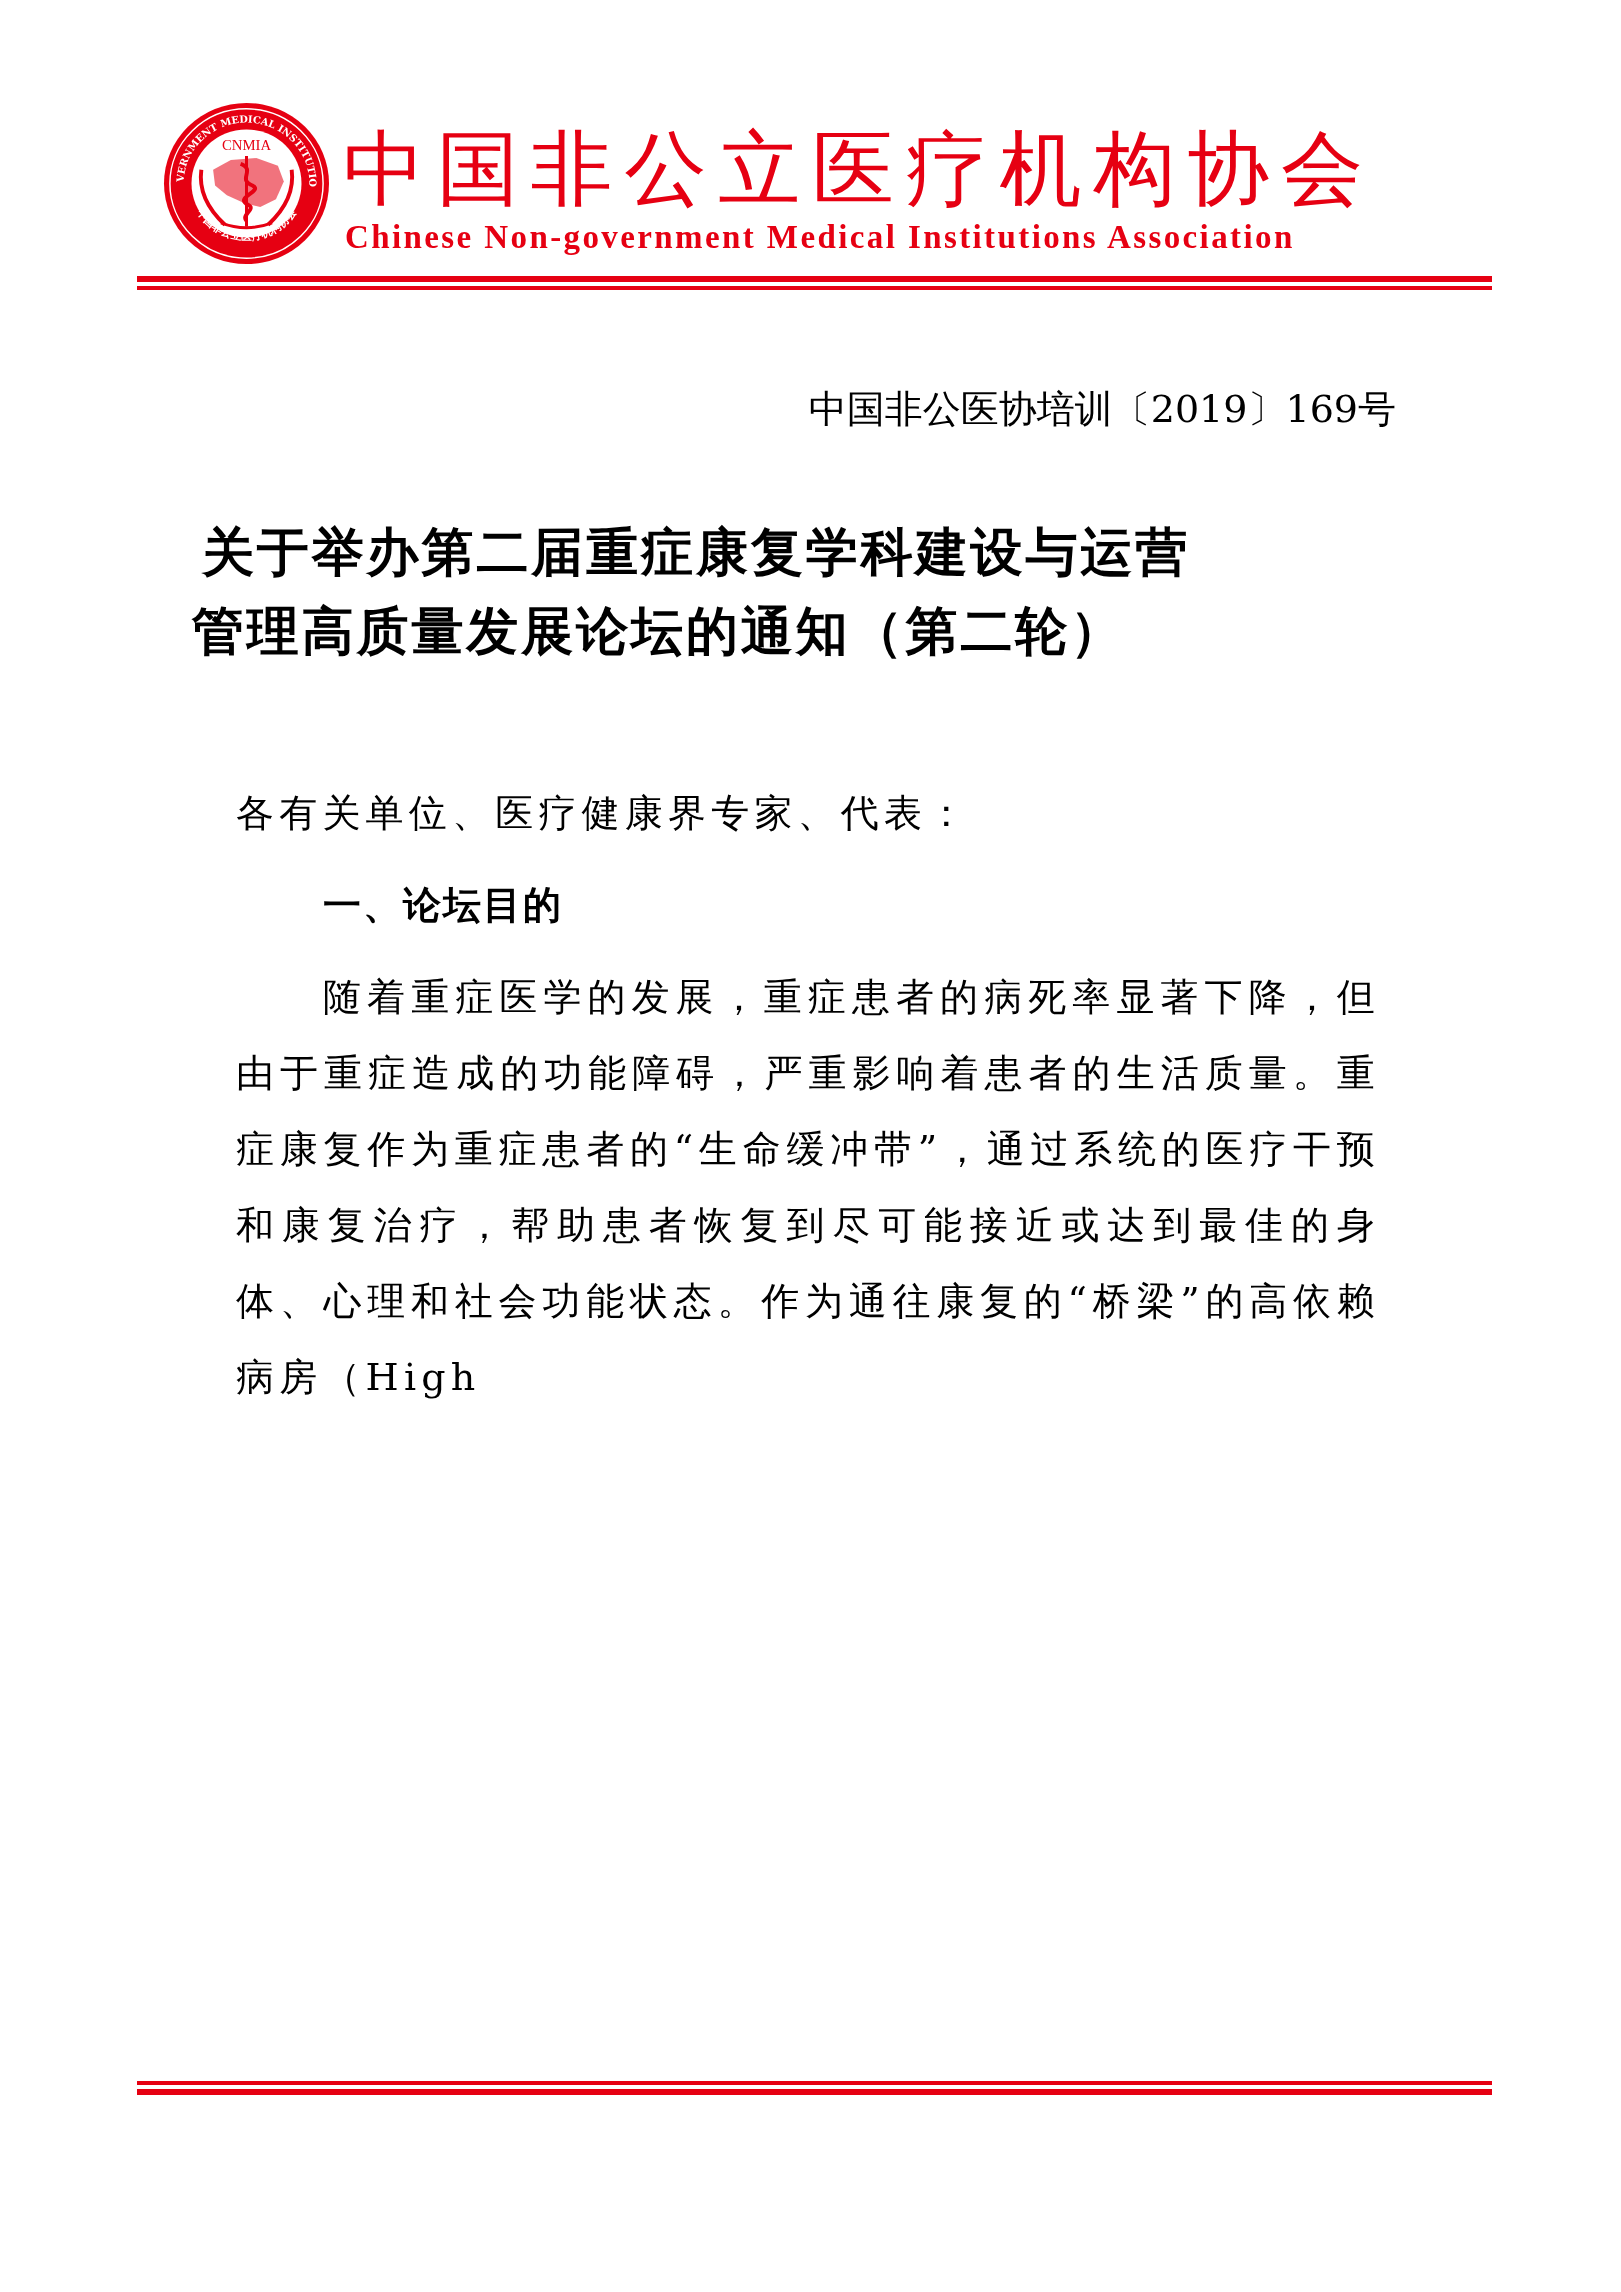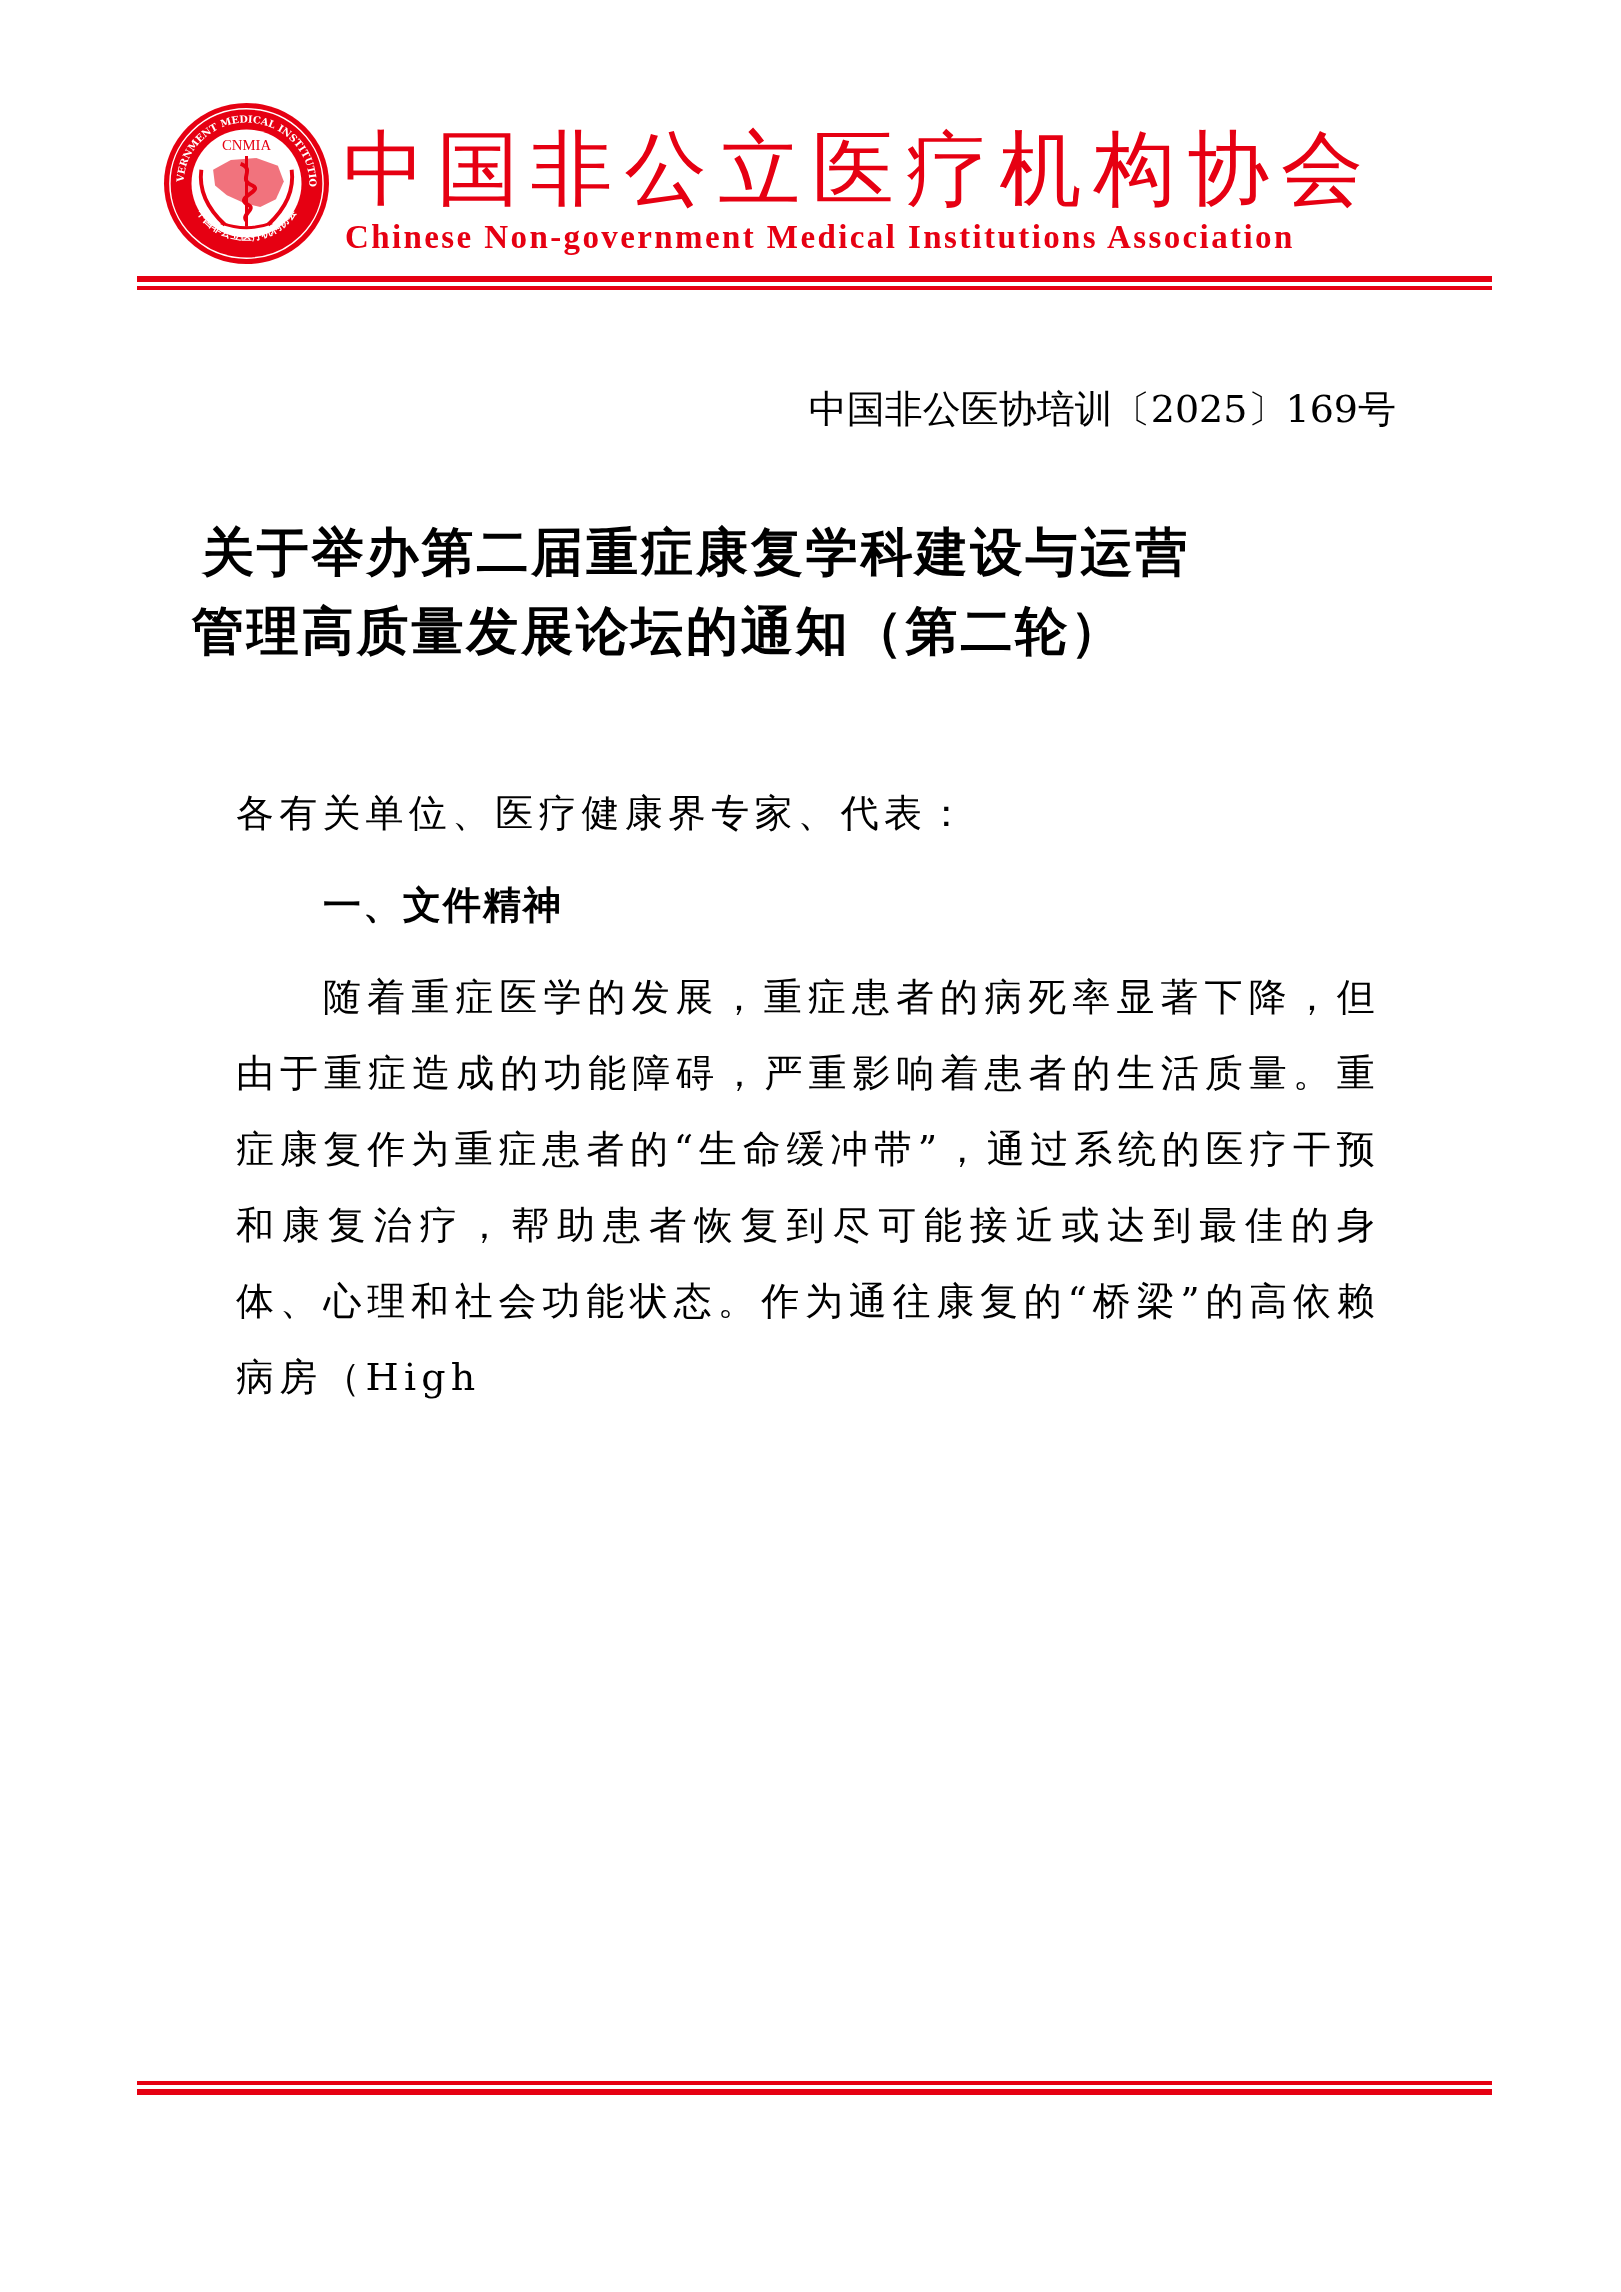--- a/index.html
+++ b/index.html
@@ -52,28 +52,28 @@
     <path d="M 60 124 Q 86 134 112 124" fill="none" stroke="#e60012" stroke-width="3"></path>
   </svg>
 </div>
 
 <div class="abs org-cn">中国非公立医疗机构协会</div>
 <div class="abs org-en">Chinese Non-government Medical Institutions Association</div>
 
 <div class="rule" style="top:276px;height:5.9px;"></div>
 <div class="rule" style="top:286px;height:3.9px;"></div>
 
-<div class="abs docno">中国非公医协培训〔2025〕169号</div>
+<div class="abs docno">中国非公医协培训〔2019〕169号</div>
 
 <div class="abs title">
   <div class="t1">关于举办第二届重症康复学科建设与运营</div>
   <div class="t2">管理高质量发展论坛的通知（第二轮）</div>
 </div>
 
 <div class="abs body">
   <p>各有关单位、医疗健康界专家、代表：</p>
-  <p class="heading">一、文件精神</p>
+  <p class="heading">一、论坛目的</p>
   <p class="indent">随着重症医学的发展，重症患者的病死率显著下降，但由于重症造成的功能障碍，严重影响着患者的生活质量。重症康复作为重症患者的“生命缓冲带”，通过系统的医疗干预和康复治疗，帮助患者恢复到尽可能接近或达到最佳的身体、心理和社会功能状态。作为通往康复的“桥梁”的高依赖病房（High</p>
 </div>
 
 <div class="rule" style="top:2081px;height:3.9px;"></div>
 <div class="rule" style="top:2089px;height:5.9px;"></div>
 
 
 </body></html>

